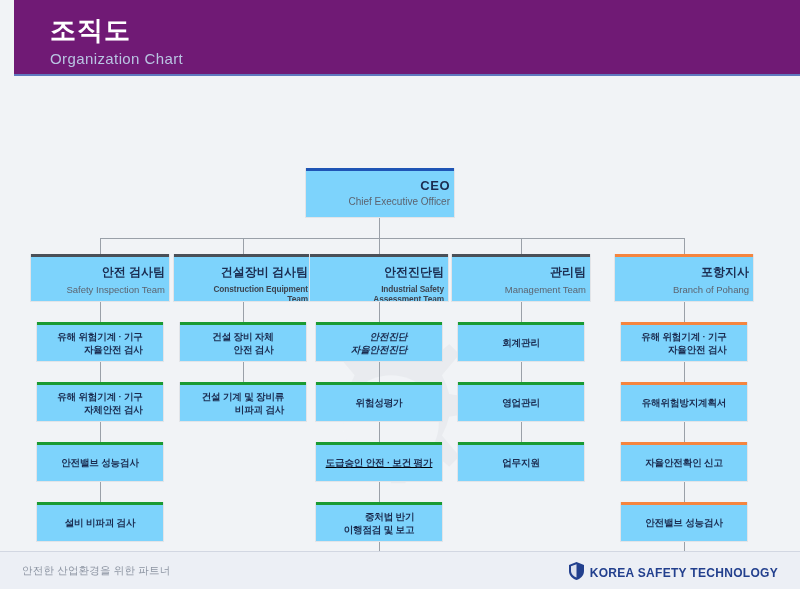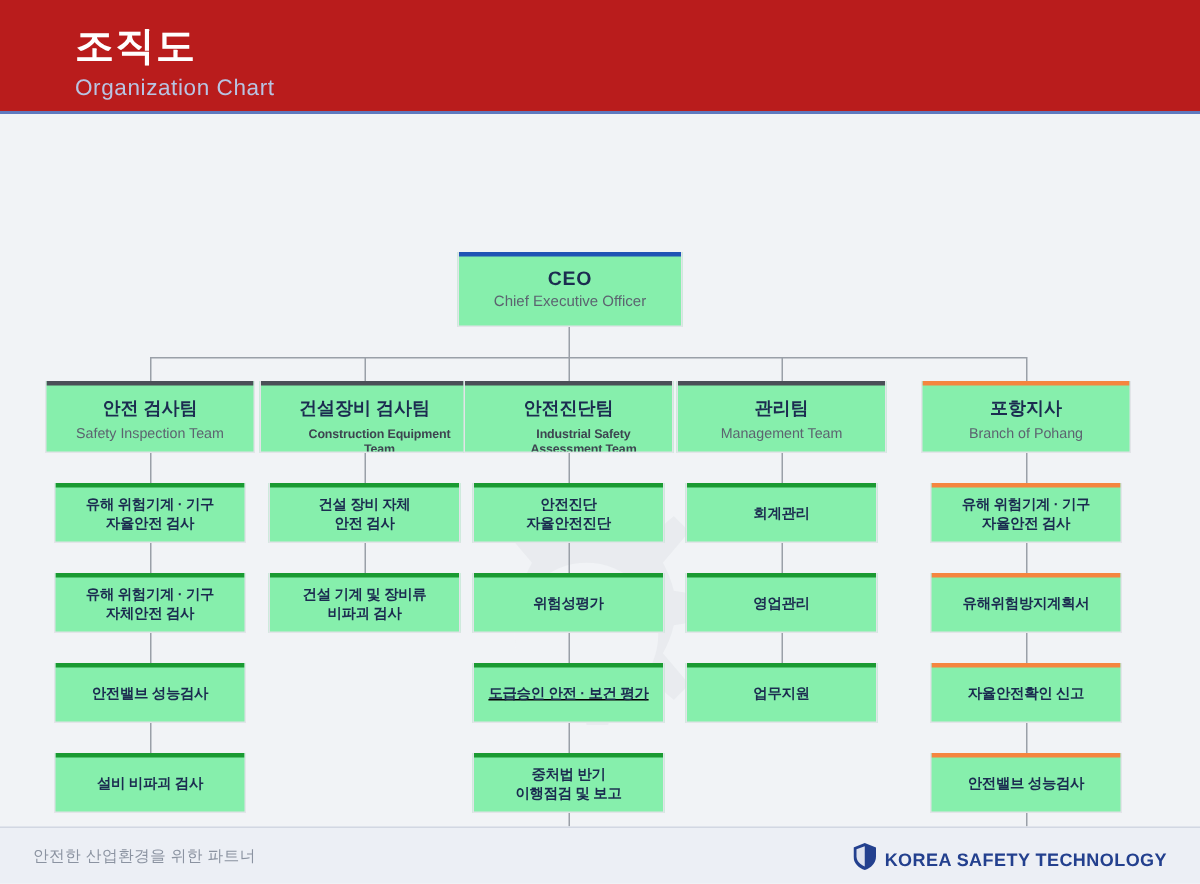--- a/index.html
+++ b/index.html
@@ -9,23 +9,24 @@
     height: 589px;
     background: #f1f3f6;
     font-family: "Liberation Sans", "DejaVu Sans", sans-serif;
     overflow: hidden;
     position: relative;
   }
 
   
   .header {
     height: 76px;
-    background: #b91c1c;
-    padding: 14px 0 0 50px;
+    background: #701a75;
+    padding: 14px 0 0 36px;
     position: relative;
+    margin-left: 14px;
   }
   .header-title {
     color: #ffffff;
     font-size: 26px;
     font-weight: bold;
     letter-spacing: 1px;
     line-height: 32px;
   }
   .header-sub {
     color: #b9c4e2;
@@ -60,24 +61,24 @@
   }
 
   
   .line { position: absolute; background: #9aa0a8; }
   .v { width: 1px; }
   .h { height: 1px; }
 
   
   .box {
     position: absolute;
-    background: #86efac;
+    background: #7dd3fc;
     border: 1px solid #e2e4e8;
     border-top: none;
-    text-align: center;
+    text-align: right;
     overflow: hidden;
   }
   .box .accent {
     height: 3px;
     width: 100%;
     display: block;
   }
   .box .body {
     padding: 7px 4px 8px 4px;
   }
@@ -304,21 +305,21 @@
   <div class="box item" style="left:179px; top:306px;">
     <span class="accent"></span>
     <div class="body">
         <div class="txt">
       <span>건설 기계 및 장비류</span><br>
       <span>비파괴 검사</span>
     </div>
       </div>
   </div>
 
-  <div class="box item" style="left:315px; top:246px;">
+  <div class="box item" style="left:315px; top:246px;font-style:italic;">
     <span class="accent"></span>
     <div class="body">
         <div class="txt">
       <span>안전진단</span><br>
       <span>자율안전진단</span>
     </div>
       </div>
   </div>
   <div class="box item" style="left:315px; top:306px;">
     <span class="accent"></span>

